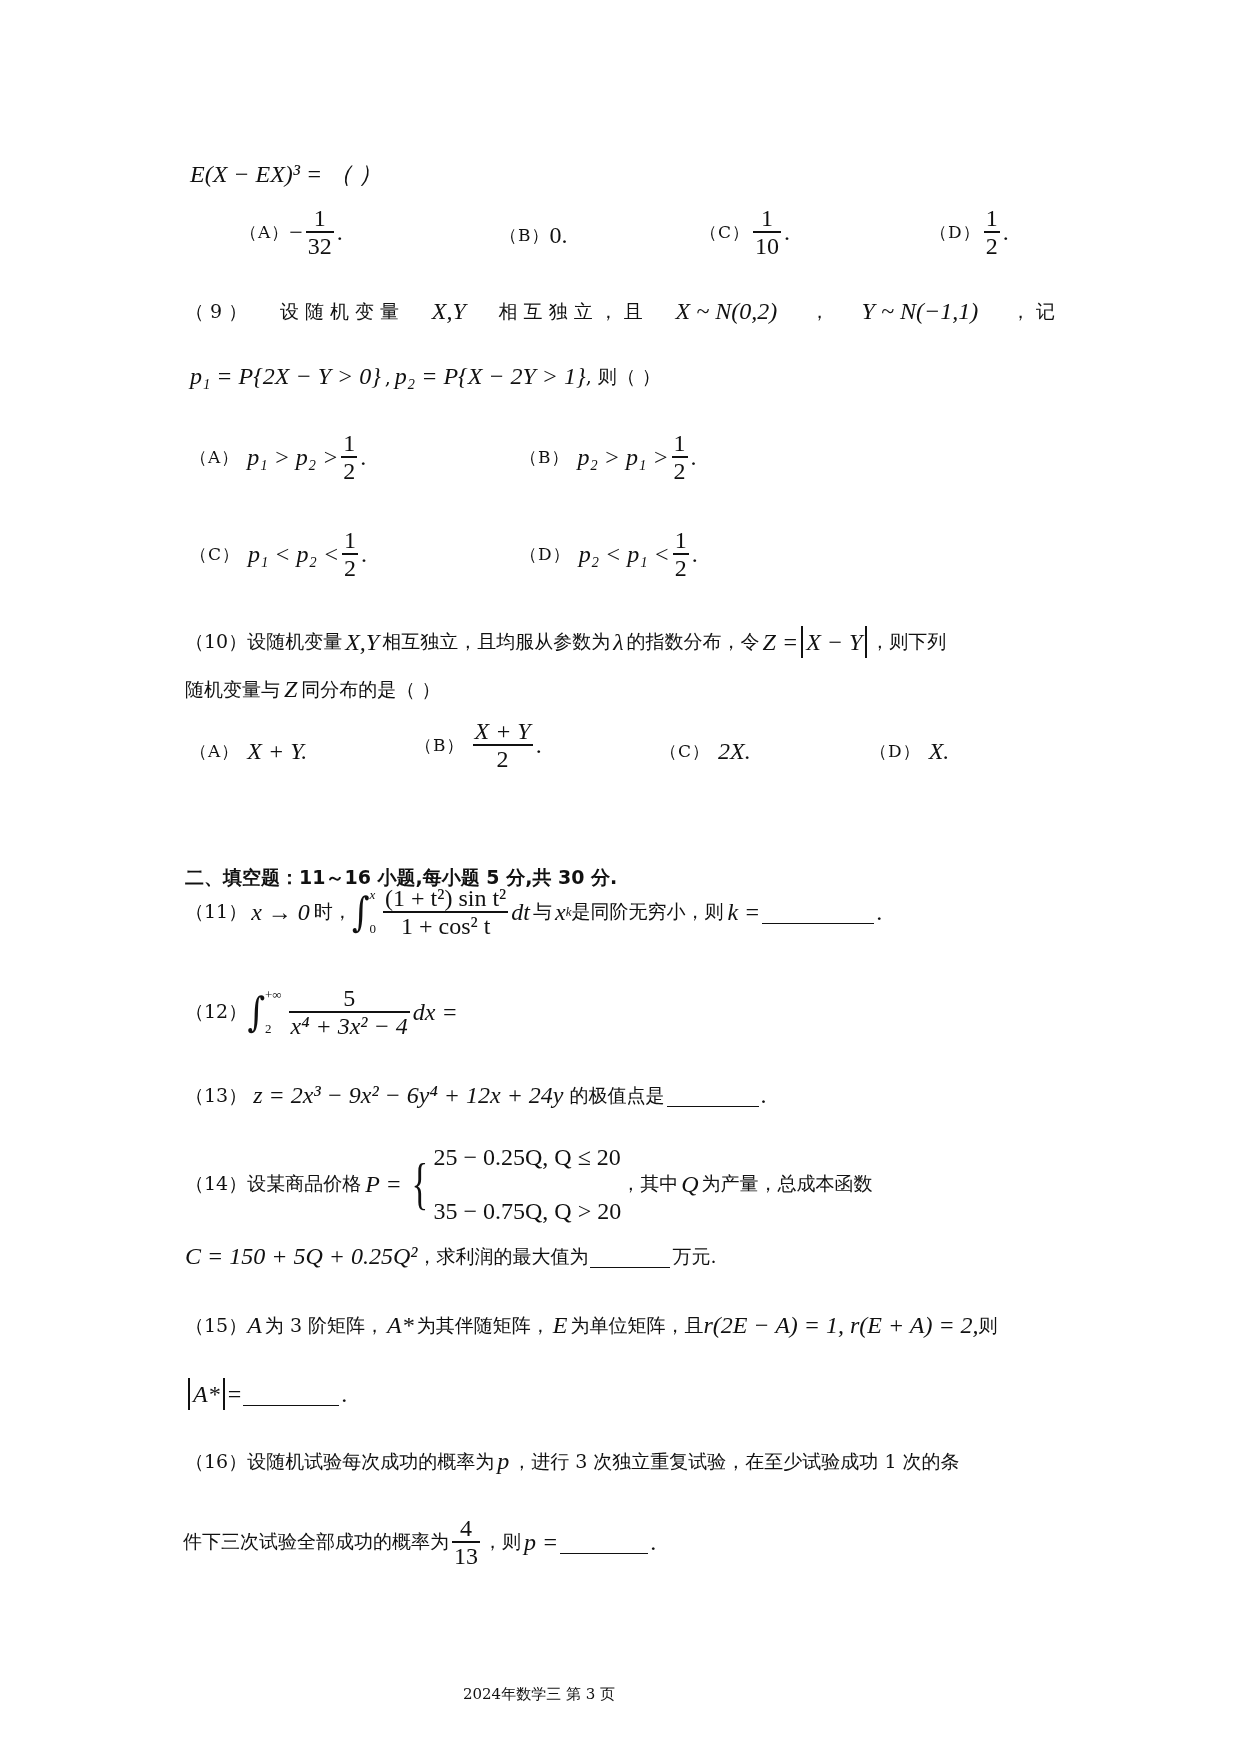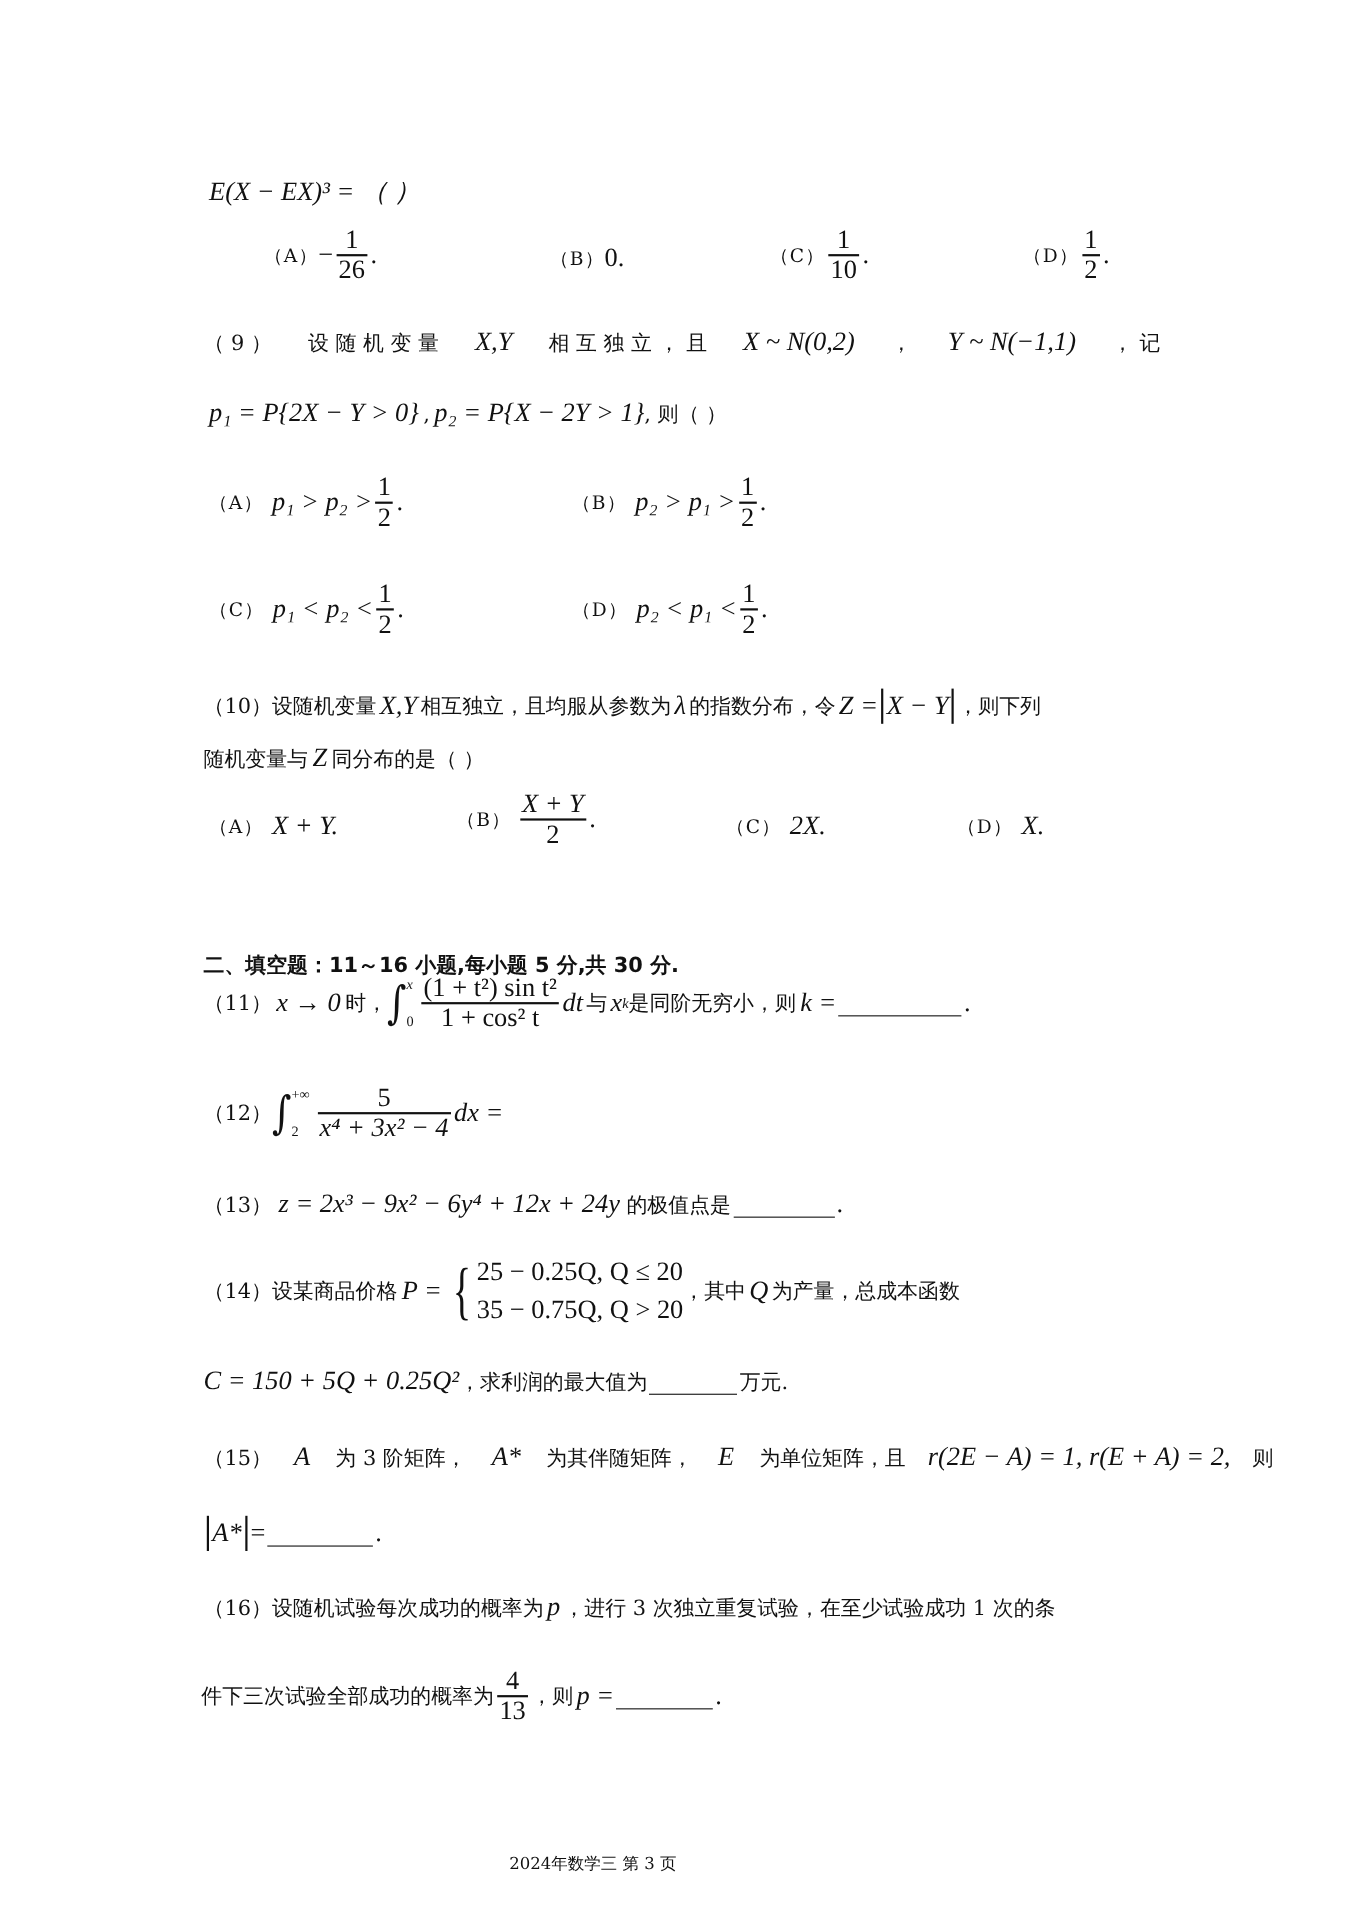--- a/index.html
+++ b/index.html
@@ -17,39 +17,39 @@
   .frac { display: inline-flex; flex-direction: column; align-items: center; vertical-align: middle; margin: 0 3px; }
   .frac .num { font-family: "Liberation Serif", serif; font-size: 24px; line-height: 26px; padding: 0 2px; }
   .frac .bar { height: 2px; background: #111; align-self: stretch; }
   .frac .den { font-family: "Liberation Serif", serif; font-size: 24px; line-height: 26px; padding: 0 2px; }
   sup { font-size: 13px; vertical-align: 10px; }
   .blank { display: inline-block; border-bottom: 1.5px solid #111; height: 22px; margin: 0 2px; }
   .section { font-family: "DejaVu Sans", sans-serif; font-weight: bold; font-size: 19px; }
   .int { font-family: "DejaVu Serif", serif; font-size: 34px; font-style: normal; transform: scaleY(1.2); display: inline-block; }
   .limits { display: inline-flex; flex-direction: column; justify-content: space-between; height: 50px; font-size: 13px; font-style: italic; margin-right: 4px; }
   .brace { font-size: 58px; font-family: "Liberation Serif", serif; line-height: 1; transform: scaleX(0.6); display: inline-block; }
-  .cases { display: inline-flex; flex-direction: column; }
+  .cases { display: inline-flex; flex-direction: column; gap: 20px; }
   .cases span { font-size: 24px; line-height: 34px; }
   .abs-bar { display: inline-block; width: 2px; height: 32px; background: #111; margin: 0 3px; vertical-align: middle; }
   .footer { font-family: "DejaVu Serif", serif; font-size: 15px; }
 </style>
 </head>
 <body>
 
 <div class="line" style="left:190px; top:158px;">
   <span class="m">E(X − EX)³ = （      ）</span>
 </div>
 
 <div class="line" style="left:240px; top:205px;">
   <span class="lbl">（A）</span>
   <span class="n">−</span>
   <span class="frac">
       <span class="num">1</span>
       <span class="bar"></span>
-      <span class="den">26</span>
+      <span class="den">32</span>
     </span>
   <span class="n">.</span>
 </div>
 <div class="line" style="left:500px; top:222px;">
   <span class="lbl">（B）</span>
   <span class="n">0</span>
   <span class="n">.</span>
 </div>
 <div class="line" style="left:700px; top:205px;">
   <span class="lbl">（C）</span>
@@ -233,21 +233,21 @@
   <span class="m" style="margin:0 3px;">Q</span>
   <span class="cn">为产量，总成本函数</span>
 </div>
 <div class="line" style="left:185px; top:1243px;">
   <span class="m">C = 150 + 5Q + 0.25Q²</span>
   <span class="cn">，求利润的最大值为</span>
   <span class="blank" style="width:80px;"></span>
   <span class="cn">万元.</span>
 </div>
 
-<div class="line" style="left:185px; top:1312px;gap:20px;">
+<div class="line" style="left:185px; top:1312px;">
   <span class="cn">（15）</span>
   <span class="m" style="margin-right:3px;">A</span>
   <span class="cn">为 3 阶矩阵，</span>
   <span class="m" style="margin:0 3px;">A*</span>
   <span class="cn">为其伴随矩阵，</span>
   <span class="m" style="margin:0 3px;">E</span>
   <span class="cn">为单位矩阵，且</span>
   <span class="m">r(2E − A) = 1, r(E + A) = 2,</span>
   <span class="cn">则</span>
 </div>

